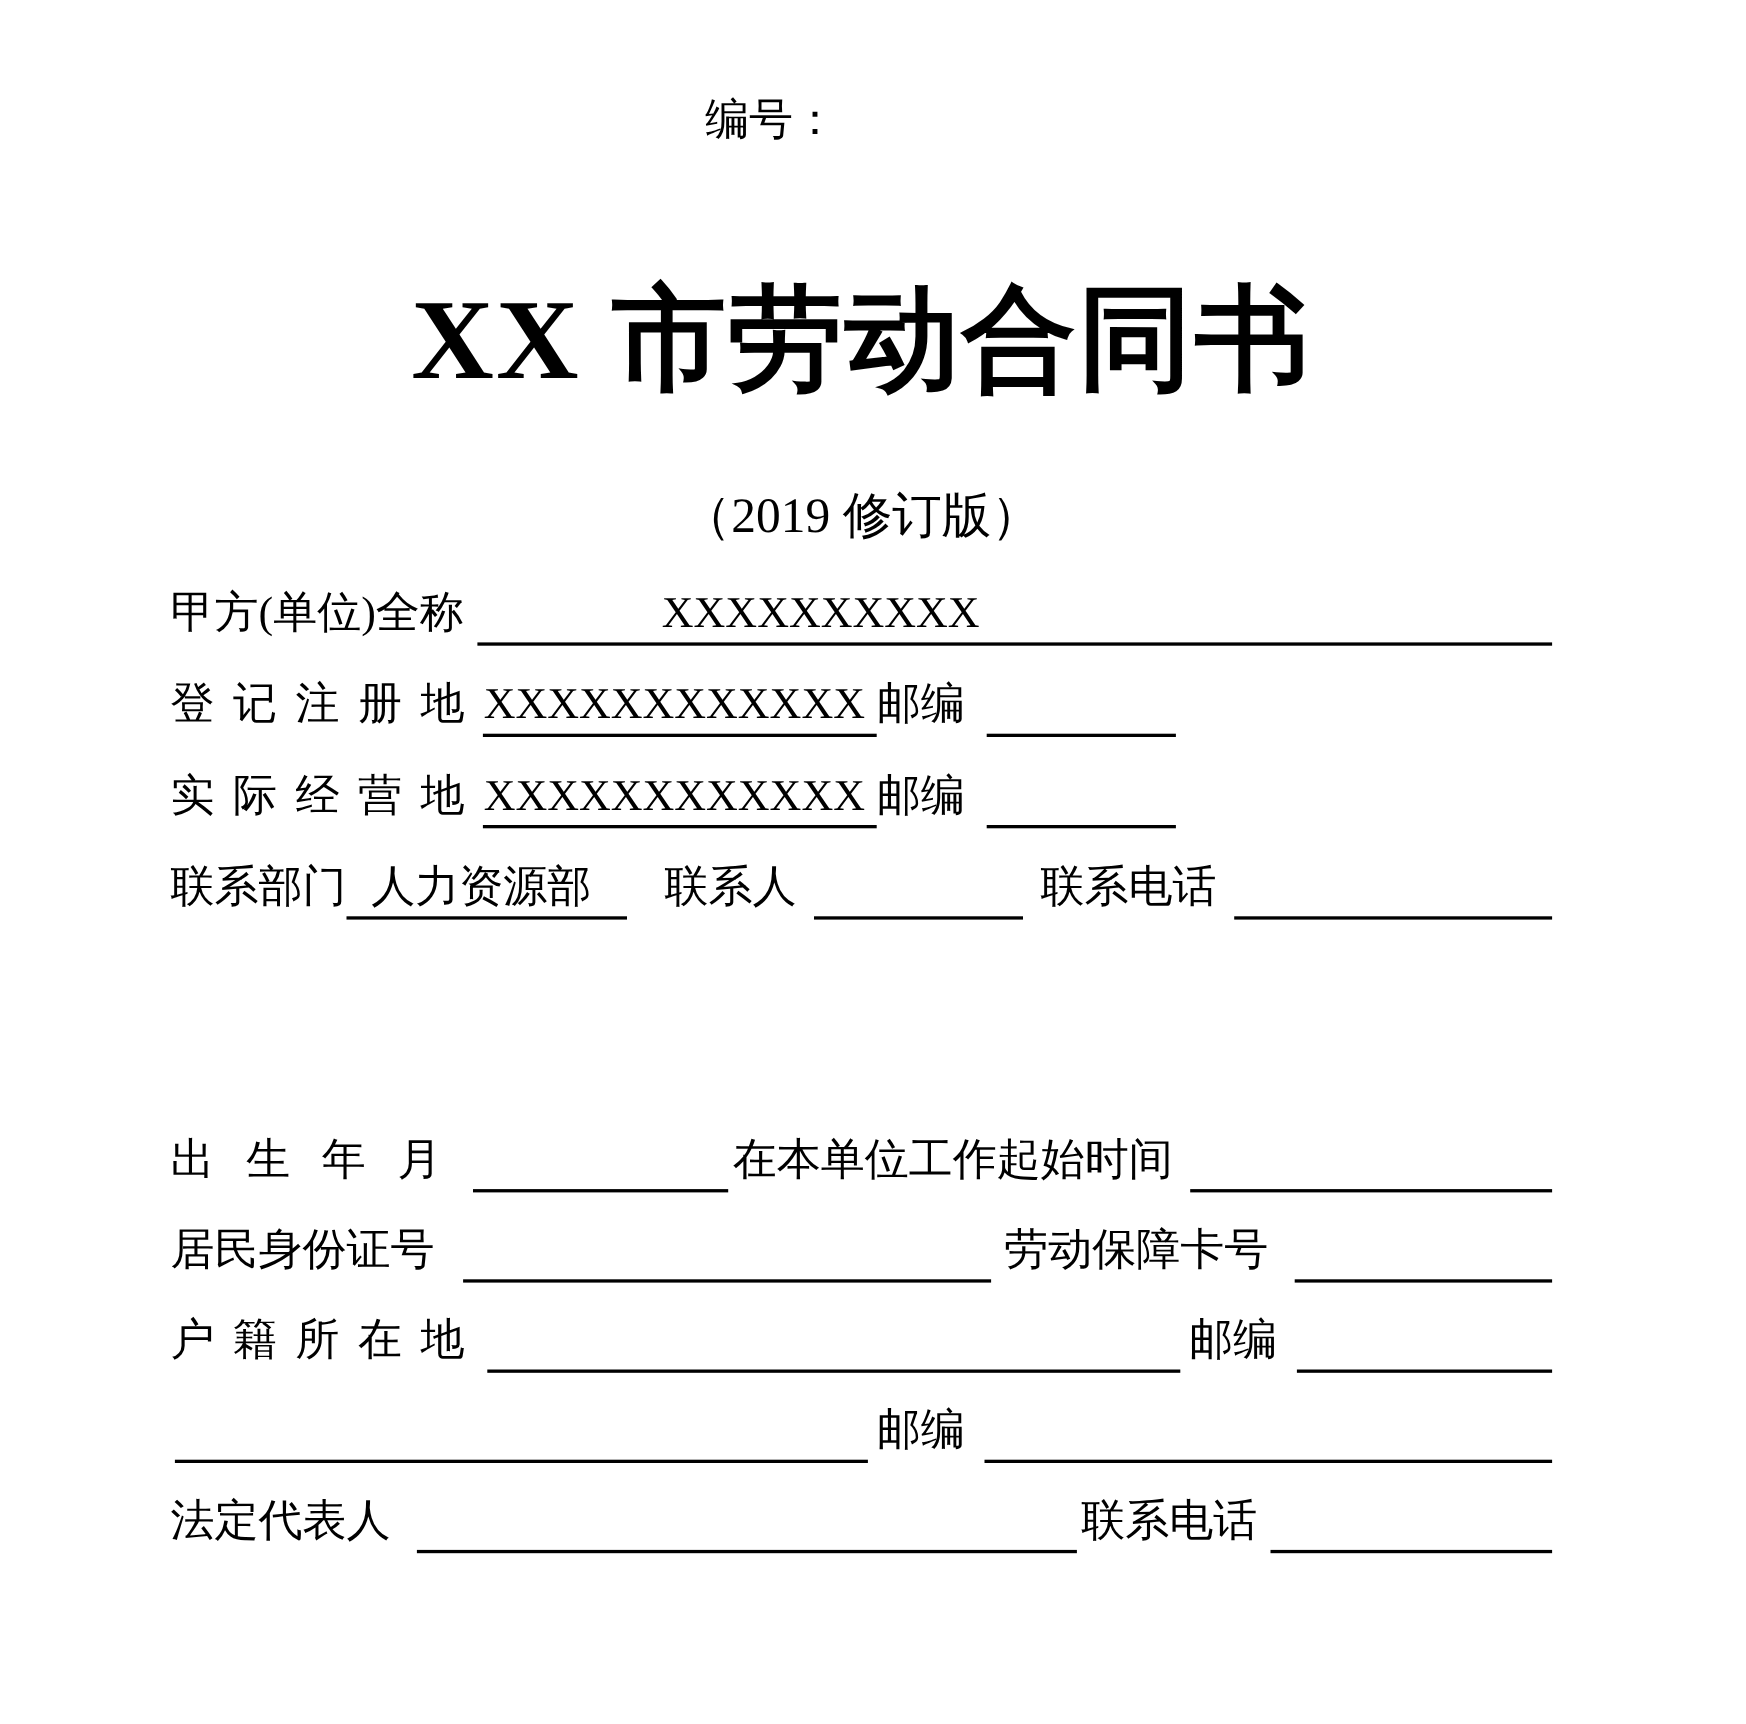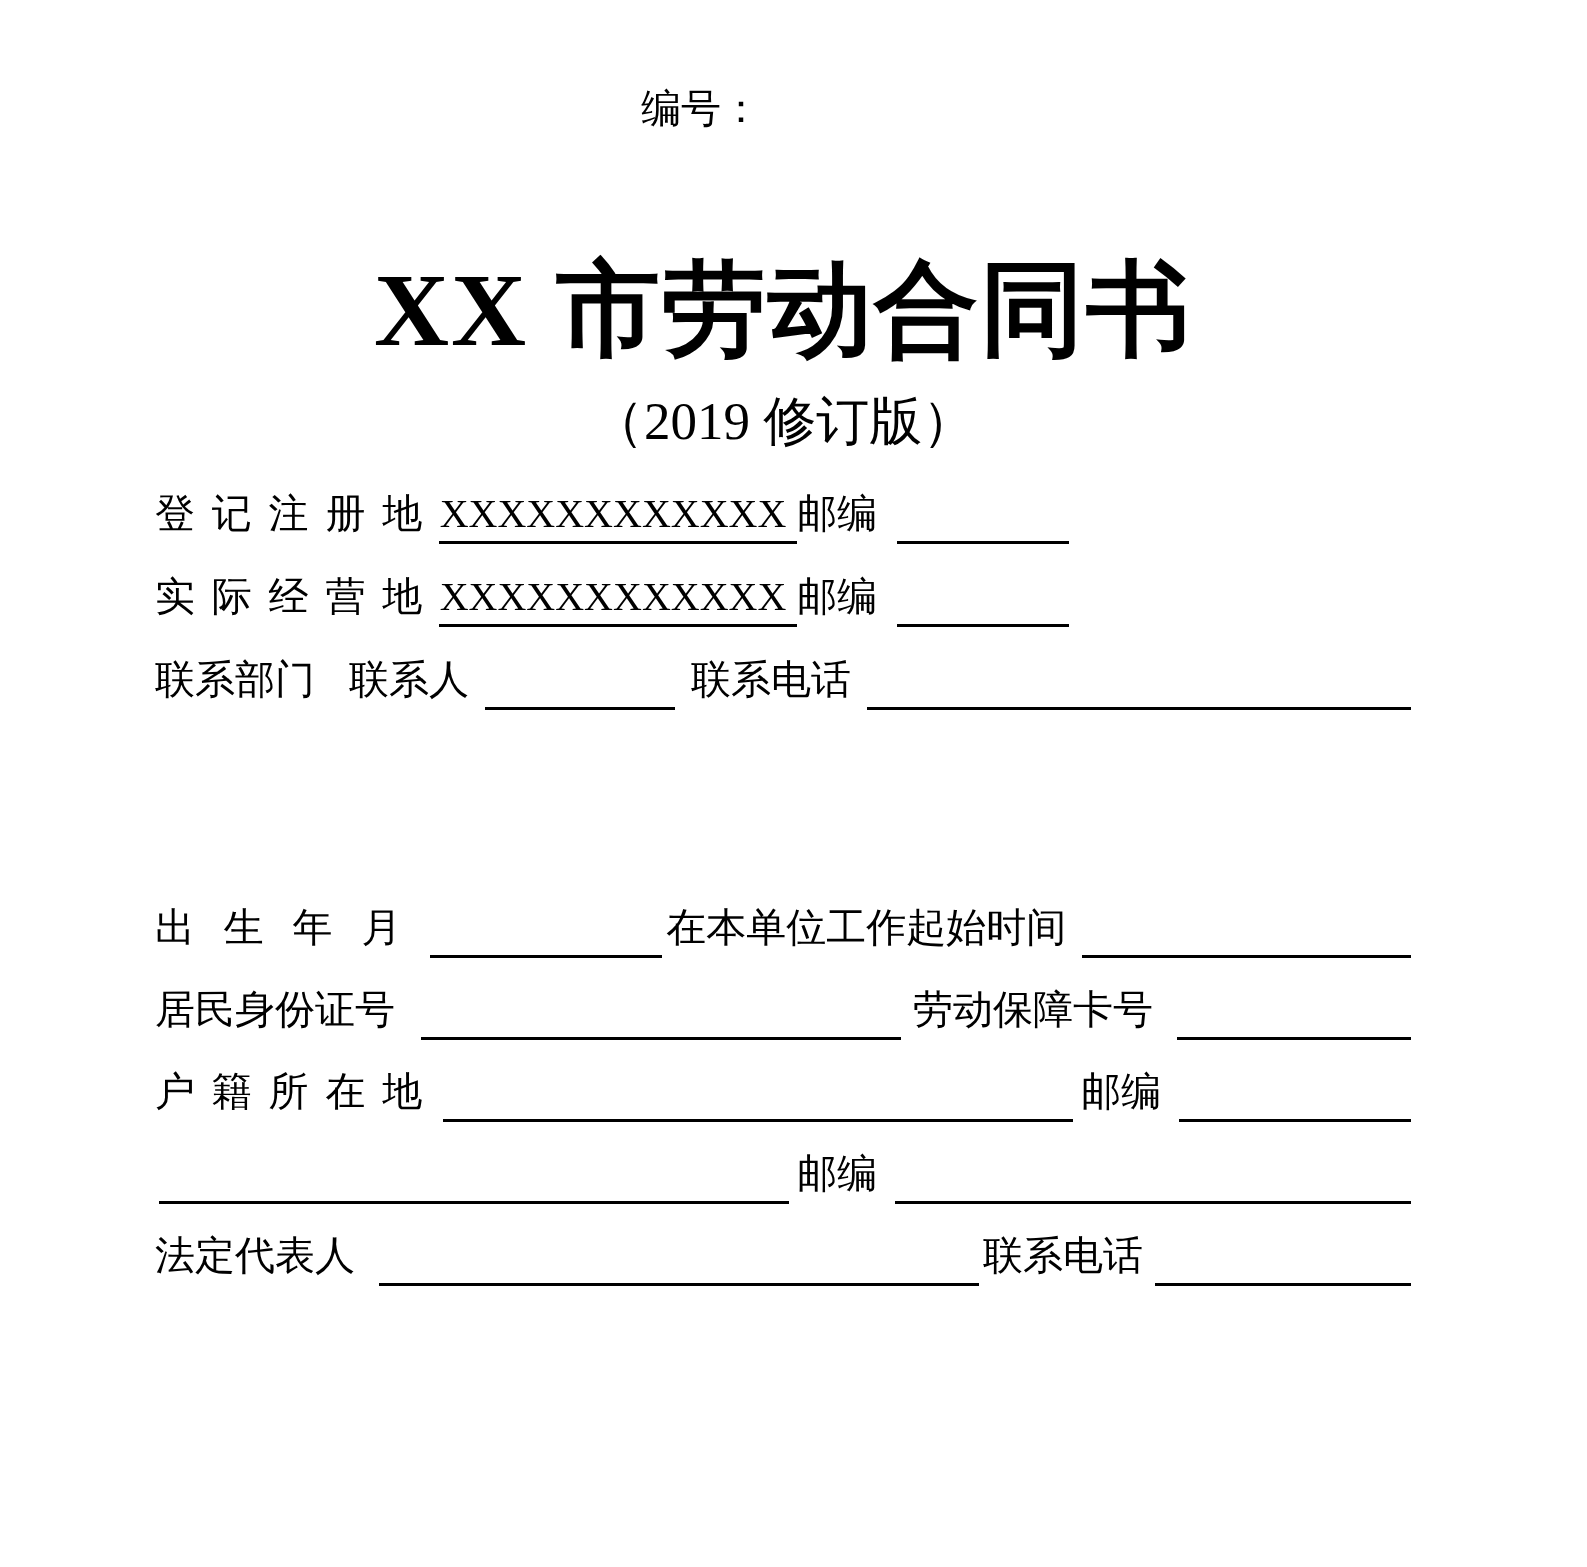--- a/index.html
+++ b/index.html
@@ -19,23 +19,23 @@
   .title {
     margin-top: 128px;
     text-align: center;
     font-size: 104px;
     font-weight: bold;
     line-height: 1;
     letter-spacing: 2px;
     white-space: nowrap;
   }
   .subtitle {
-    margin-top: 32px;
+    margin-top: 84px;
     text-align: center;
-    font-size: 53px;
+    font-size: 45px;
   }
   .section-a { margin-top: 36px; }
   .section-b { margin-top: 208px; }
   .row {
     display: flex;
     align-items: baseline;
     height: 40px;
     margin-top: 43px;
     white-space: nowrap;
   }
@@ -72,38 +72,43 @@
 
   <div class="serial">
     <span>编号：</span>
   </div>
 
   <div class="title">XX 市劳动合同书</div>
   <div class="subtitle">（2019 修订版）</div>
 
   <div class="section-a">
 
+    <div class="row">
+      <span class="label">甲方(单位)全称</span>
+      <span class="u grow left pl168 ml12">XXXXXXXXXX</span>
+    </div>
 
 
     <div class="row">
       <span class="label sp-narrow">登记注册地</span>
       <span class="u w358">XXXXXXXXXXXX</span>
       <span class="label">邮编</span>
       <span class="u w172 ml20"></span>
     </div>
 
     <div class="row">
       <span class="label sp-narrow">实际经营地</span>
       <span class="u w358">XXXXXXXXXXXX</span>
       <span class="label">邮编</span>
       <span class="u w172 ml20"></span>
     </div>
 
     <div class="row">
       <span class="label">联系部门</span>
+      <span class="u w255">人力资源部</span>
       <span class="label ml34">联系人</span>
       <span class="u w190 ml16"></span>
       <span class="label ml16">联系电话</span>
       <span class="u grow ml16"></span>
     </div>
 
   </div>
 
   <div class="section-b">
 

